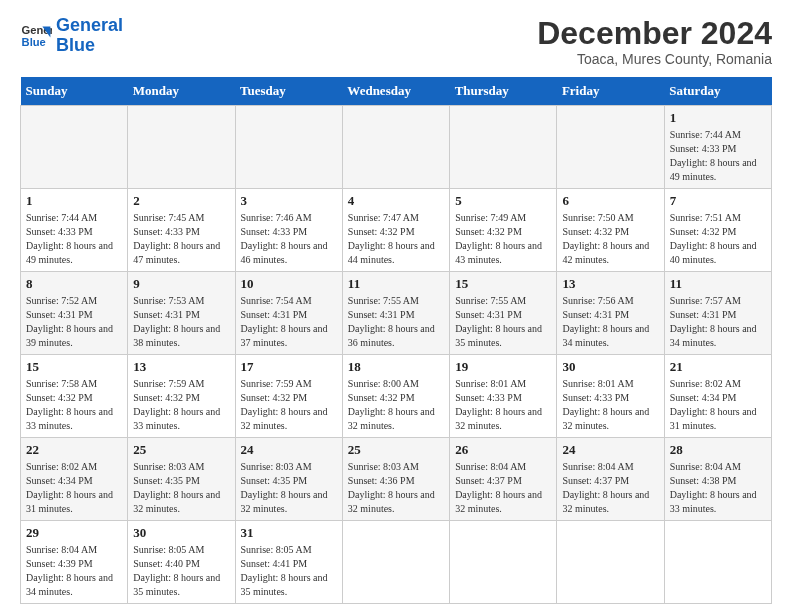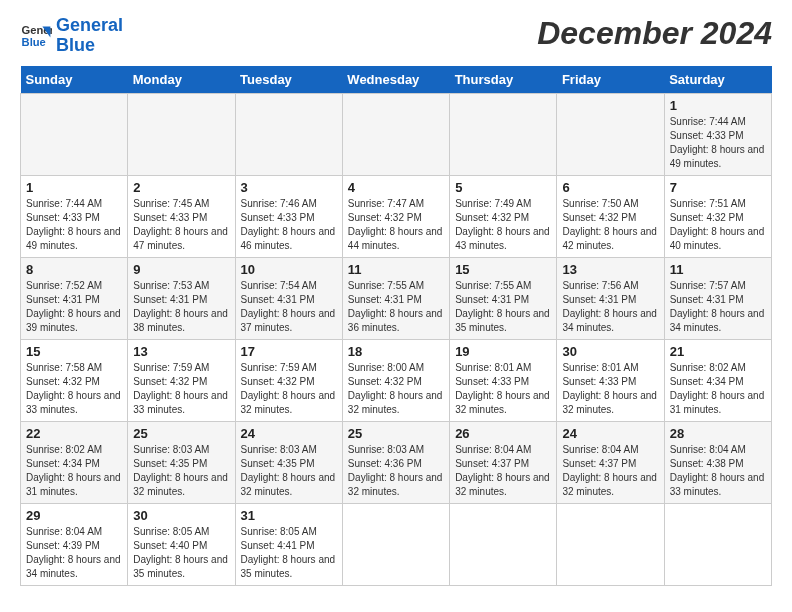--- a/index.html
+++ b/index.html
@@ -39,30 +39,30 @@
       height: 32px;
     }
     .title-area {
       text-align: right;
     }
     .month-title {
       font-size: 32px;
       font-weight: bold;
       color: #333;
       line-height: 1.1;
-      font-style: italic;
     }
     .location {
       font-size: 14px;
       color: #555;
     }
     table {
       width: 100%;
       border-collapse: collapse;
       font-size: 11px;
+      font-family: Liberation Serif, serif;
     }
     thead tr th {
       background-color: #1565C0;
       color: #fff;
       padding: 6px 5px;
       text-align: left;
       font-size: 13px;
       font-weight: bold;
     }
     tbody tr td {
@@ -106,20 +106,21 @@
         <polygon points="28,8 38,8 38,22" fill="#1565C0"></polygon>
       </svg>
       <div>
         <div class="logo-text">
           <span>General</span><br><span style="color:#1565C0;">Blue</span>
         </div>
       </div>
     </div>
     <div class="title-area">
       <div class="month-title">December 2024</div>
+      <div class="location">Toaca, Mures County, Romania</div>
     </div>
   </div>
 
   <table>
     <thead>
       <tr>
         <th>Sunday</th>
         <th>Monday</th>
         <th>Tuesday</th>
         <th>Wednesday</th>

